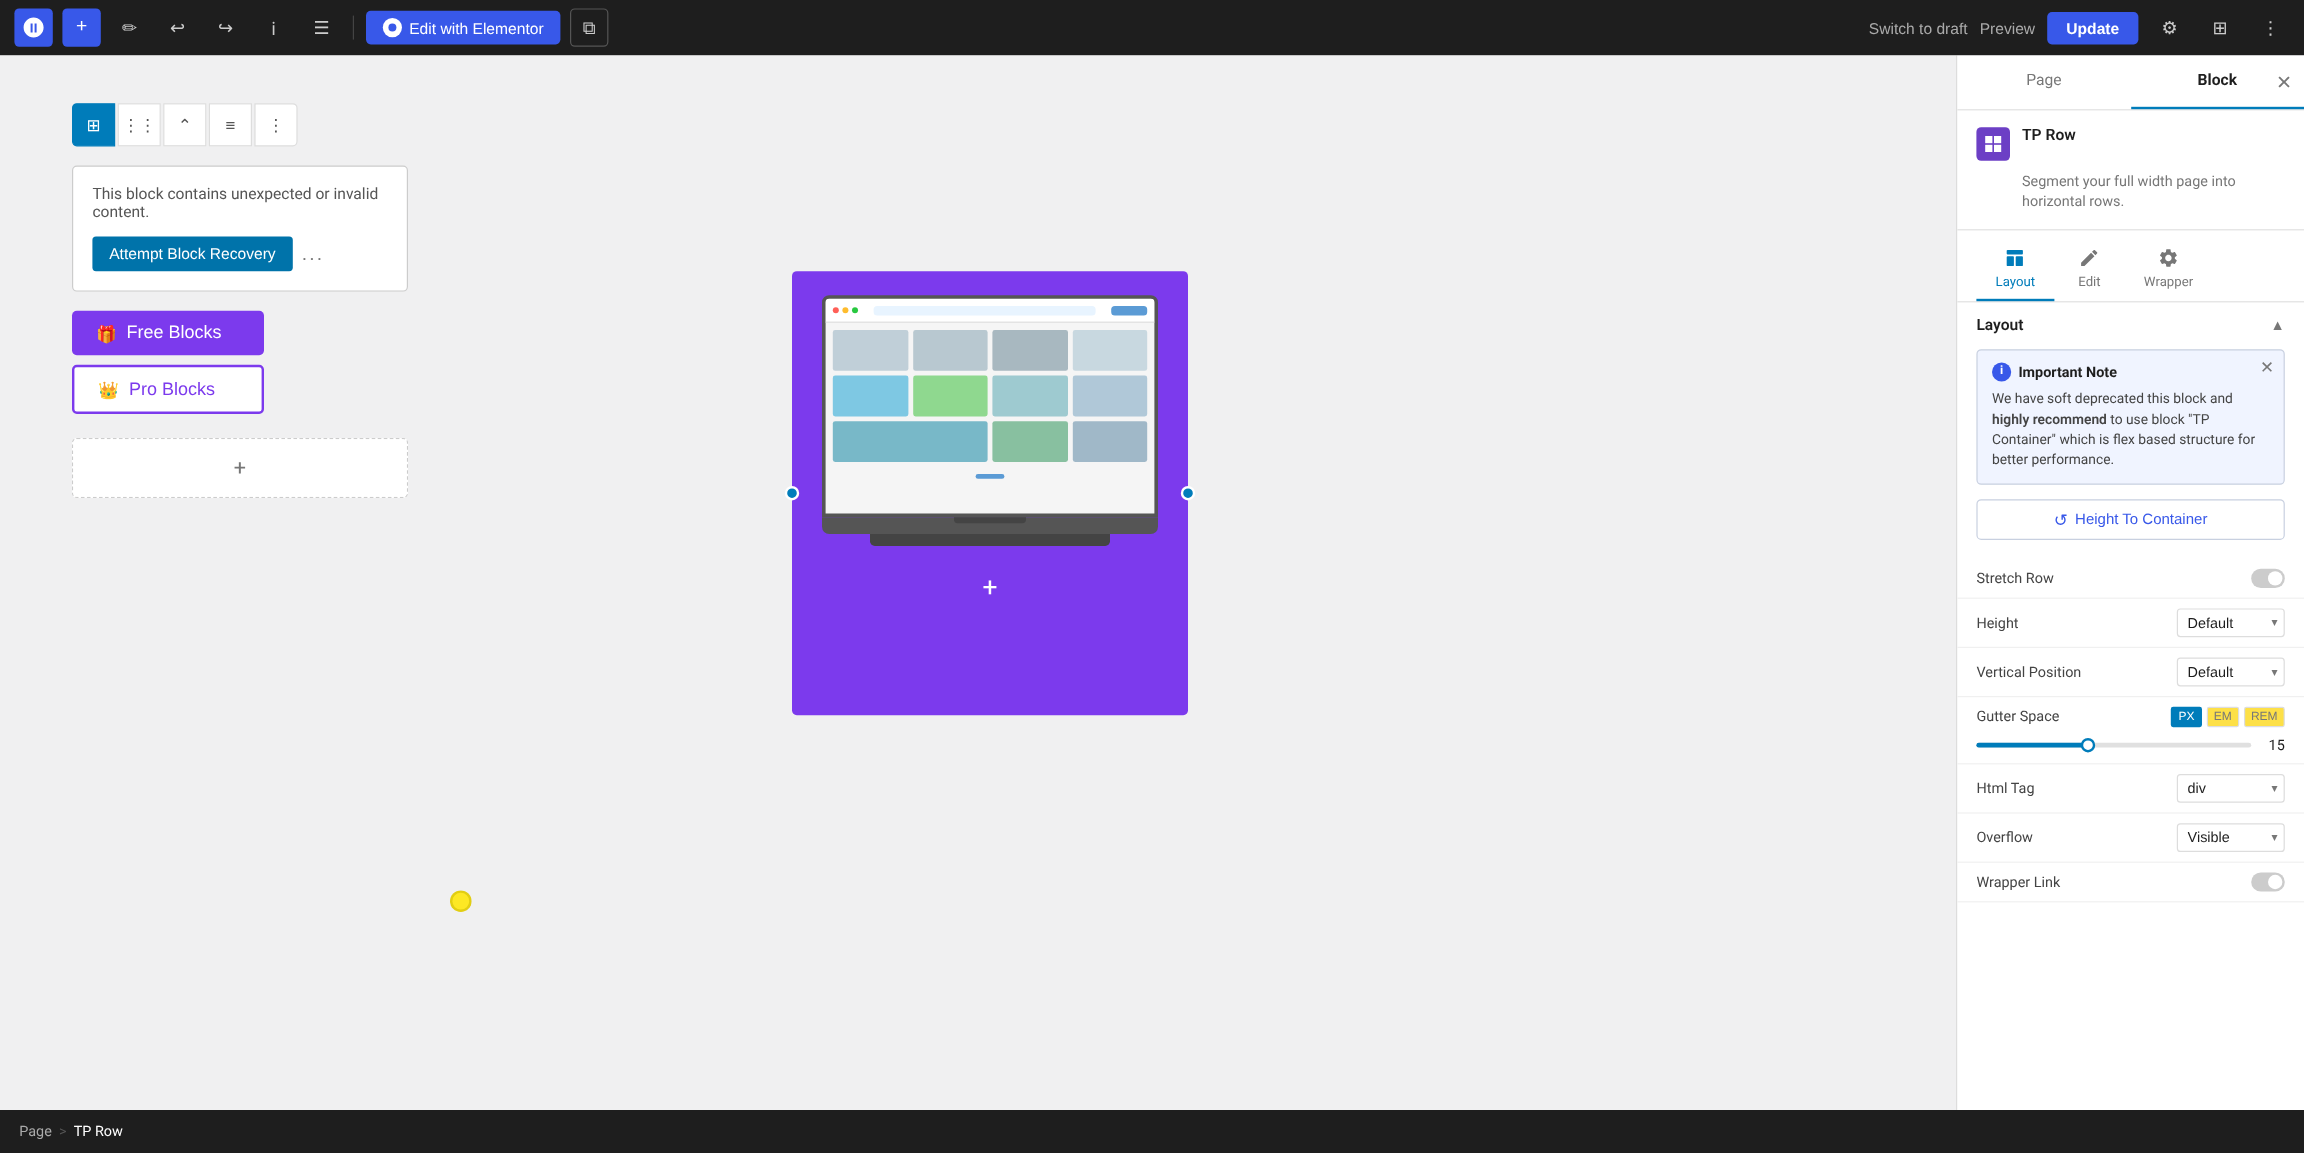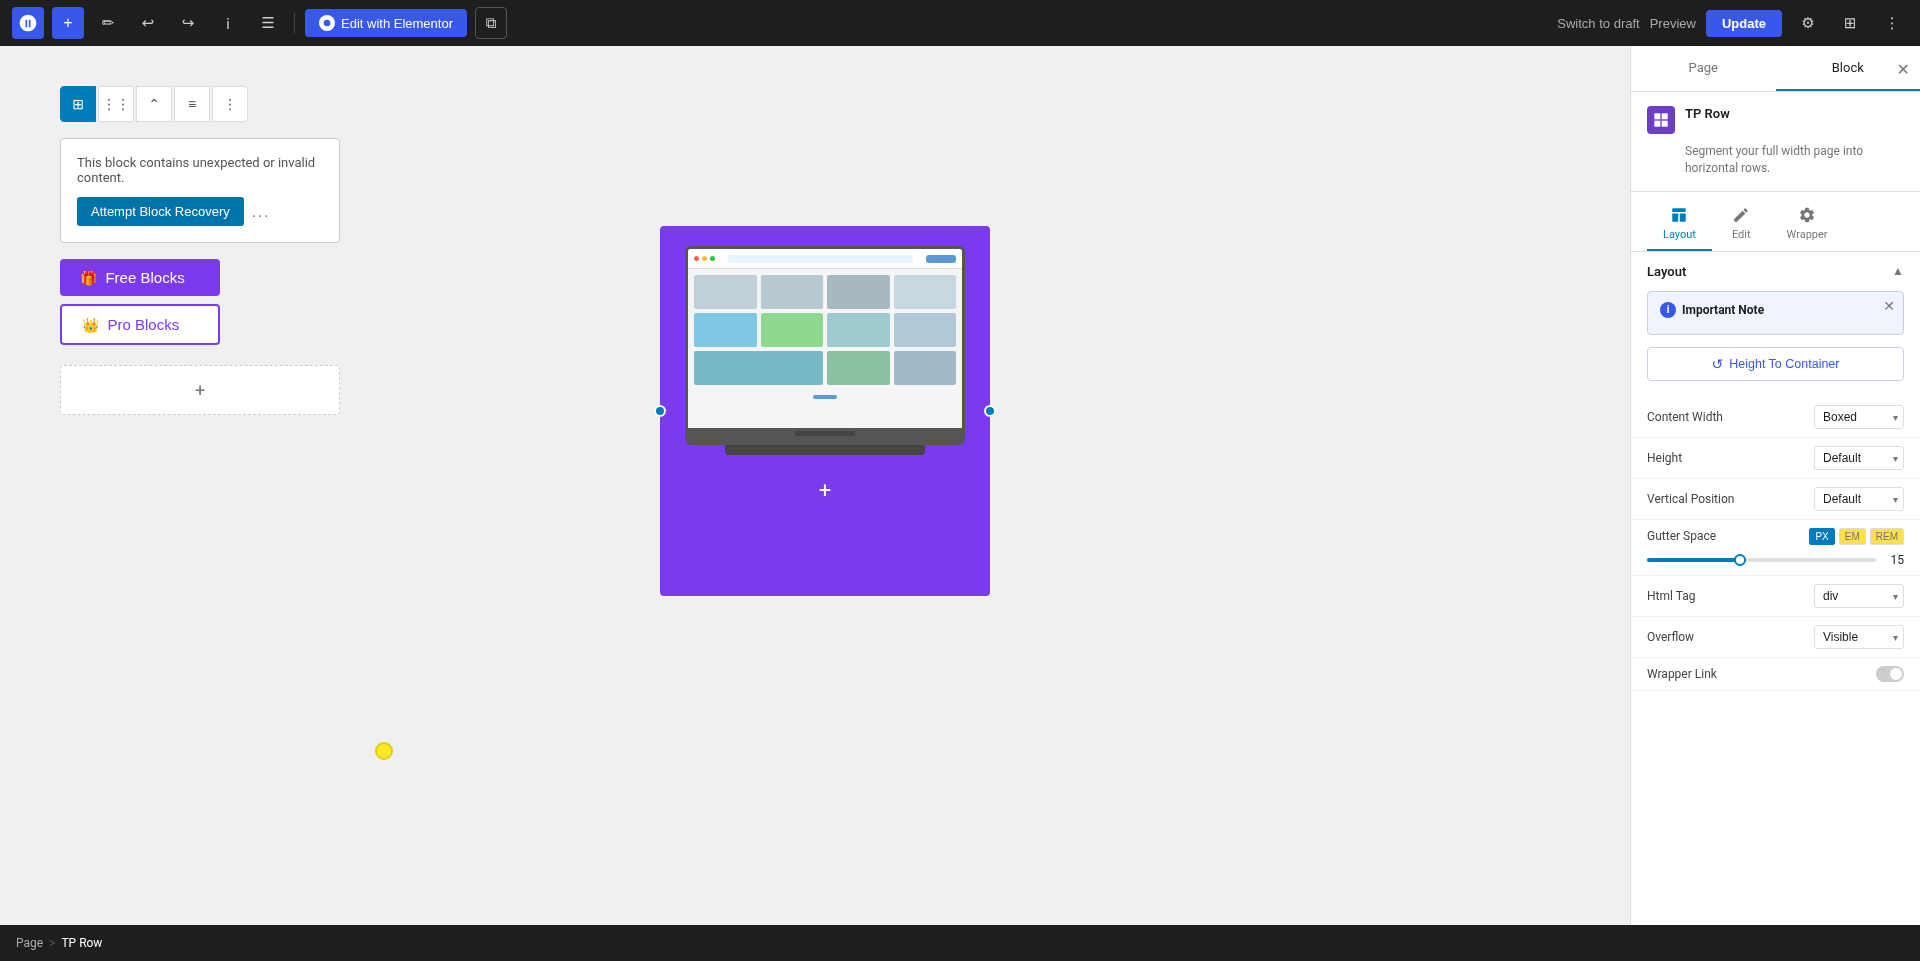--- a/index.html
+++ b/index.html
@@ -275,21 +275,21 @@
       text-align: center;
       padding: 14px 0;
       font-size: 13px;
       color: #777;
       cursor: pointer;
       border-bottom: 2px solid transparent;
     }
     .panel-tab.active {
       color: #1e1e1e;
       border-bottom: 2px solid #007cba;
-      font-weight: 400;
+      font-weight: 700;
     }
     .panel-close-btn {
       position: absolute;
       right: 10px;
       top: 50%;
       transform: translateY(-50%);
       background: transparent;
       border: none;
       cursor: pointer;
       color: #777;
@@ -800,37 +800,36 @@
       <span class="section-chevron">▲</span>
     </div>
 
     <div class="section-body">
 
       <div class="important-note">
         <div class="important-note-title">
           <div class="important-note-icon">i</div>
           <span>Important Note</span>
         </div>
+        <p class="important-note-text">
+          We have soft deprecated this block and <strong>highly recommend</strong> to use block "TP Container" which is flex based structure for better performance.
+        </p>
         <button class="important-note-close">✕</button>
       </div>
 
       <button class="convert-btn">
         <span style="font-size:14px;">↺</span>
         <span>Height To Container</span>
       </button>
 
-
-      <div class="settings-select-row">
-        <span class="settings-select-label">Content Width</span>
-        <div class="settings-select-wrapper">
-          <select class="settings-select">
-            <option>Boxed</option>
-          </select>
-        </div>
-      </div>
+      <div class="settings-row">
+        <span class="settings-row-label">Stretch Row</span>
+        <div class="settings-toggle"></div>
+      </div>
+
 
       <div class="settings-select-row">
         <span class="settings-select-label">Height</span>
         <div class="settings-select-wrapper">
           <select class="settings-select">
             <option>Default</option>
           </select>
         </div>
       </div>
 

